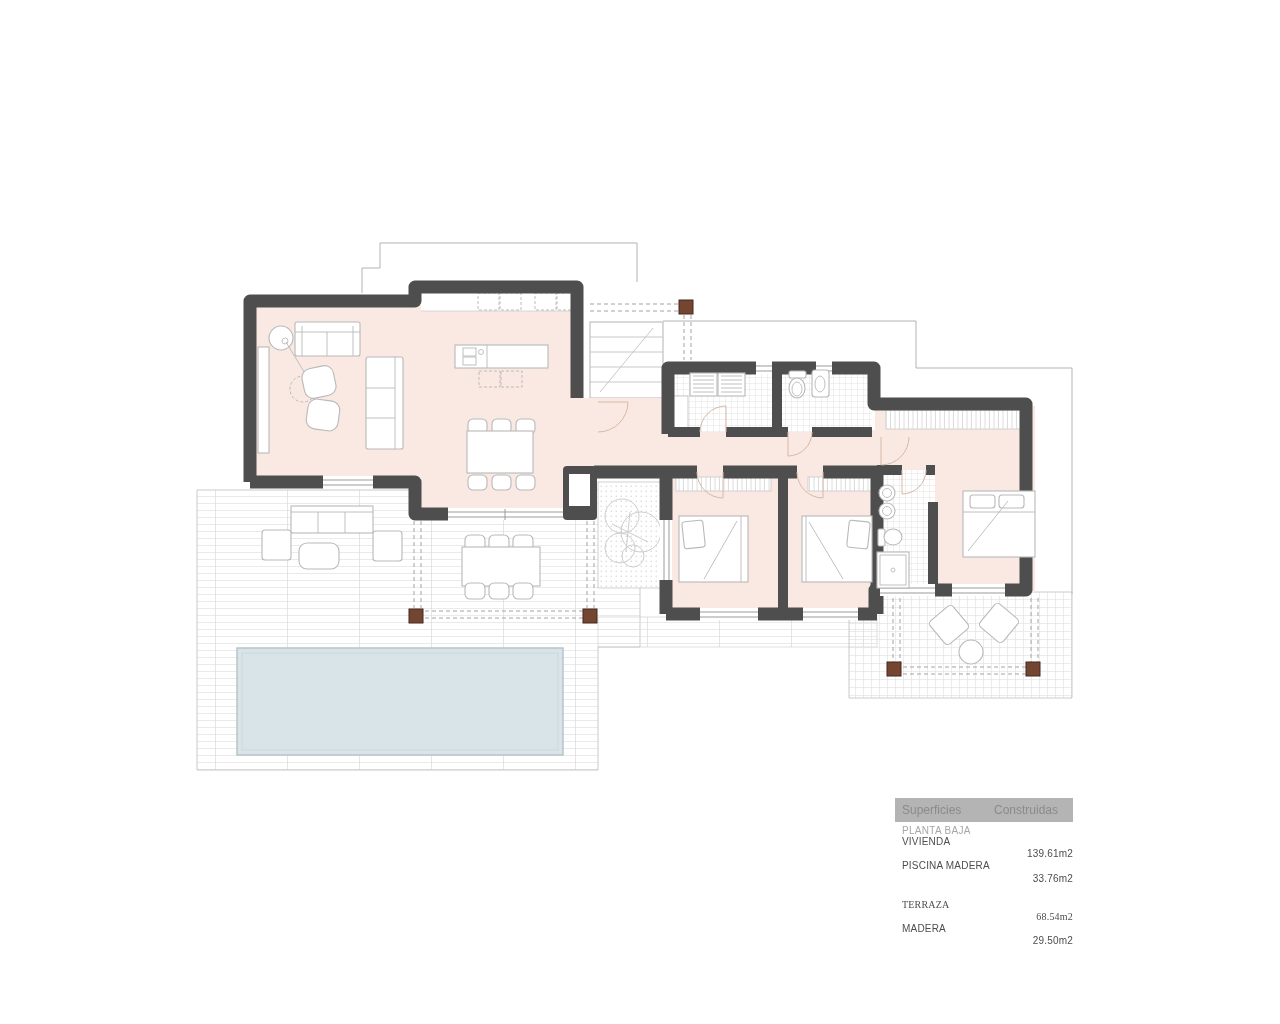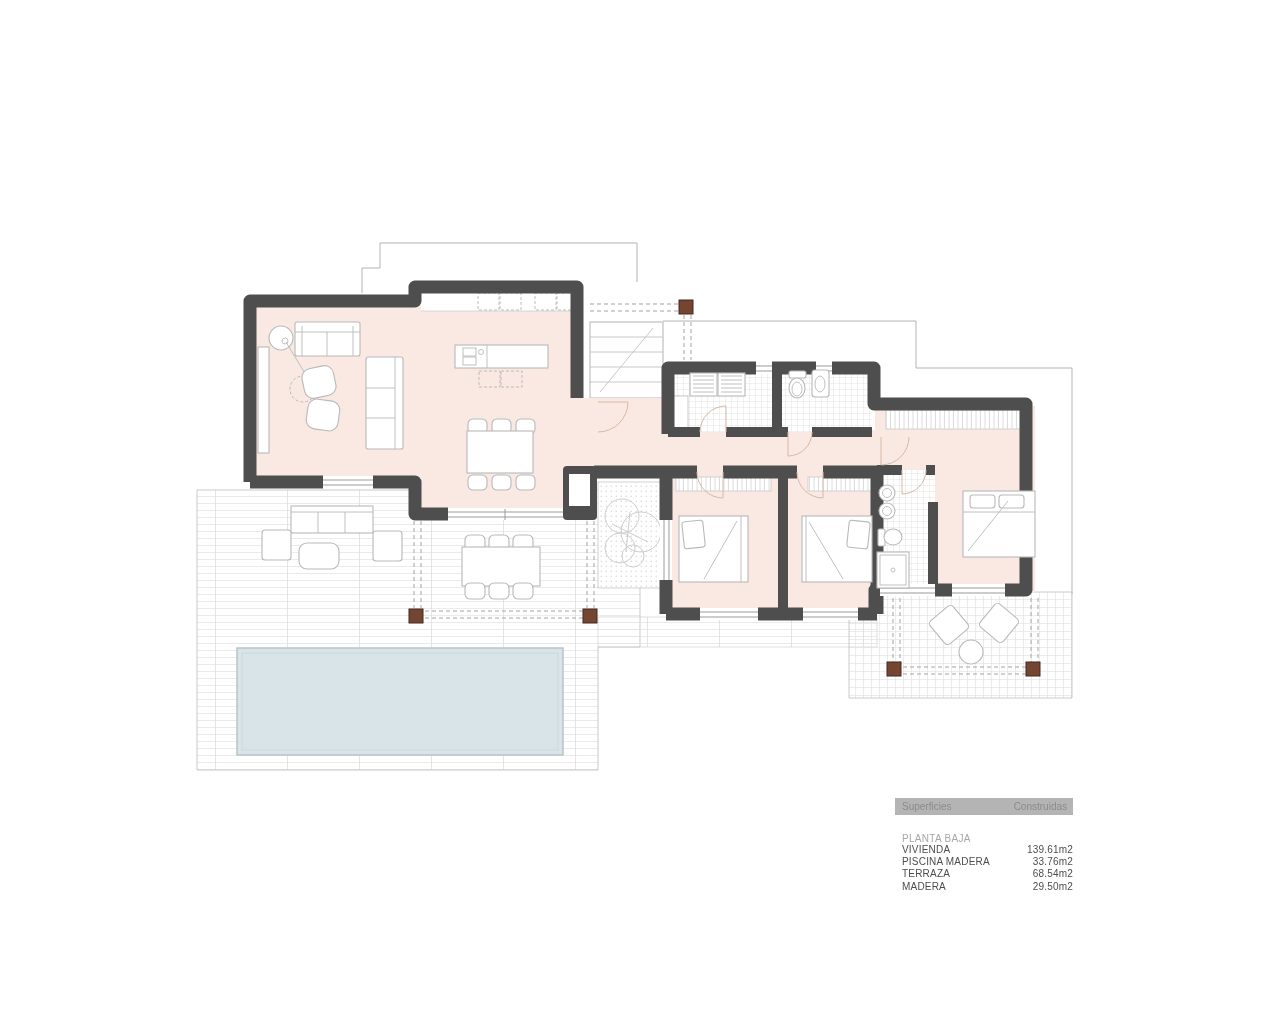--- a/index.html
+++ b/index.html
@@ -22,27 +22,27 @@
   .dash{fill:none;stroke:#a3a3a3;stroke-width:1;stroke-dasharray:4 3;}
   .post{fill:var(--post_brown,#744531);stroke:#45291c;stroke-width:1;}
   .pool{fill:var(--pool_fill,#d9e4e8);stroke:var(--pool_edge,#b6c4ca);stroke-width:1.5;}
   .pool-in{fill:none;stroke:#c6d4d9;stroke-width:0.8;}
   .step{stroke:#c2c2c2;stroke-width:0.9;fill:none;}
   .tree{fill:none;stroke:#cdcdcd;stroke-width:1;}
   .hatchbox{stroke:#c2c2c2;stroke-width:0.7;}
 
   
   .legend{position:absolute;left:895px;top:798px;width:178px;font-size:10px;color:var(--legend_text,#4d4d4d);}
-  .legend-header{display:flex;justify-content:space-between;align-items:center;height:17px;
+  .legend-header{display:flex;justify-content:space-between;align-items:center;height:24px;
                  background:var(--legend_header_bg,#b4b4b4);color:var(--legend_header_text,#8b8b8b);
-                 padding:0 6px 0 7px;font-size:10px;}
-  .legend-section{margin-top:18px;padding-left:7px;color:var(--legend_muted_text,#a6a6a6);letter-spacing:0.3px;}
-  .legend-row{display:flex;justify-content:space-between;padding-left:7px;line-height:12.2px;letter-spacing:0.2px;}
-  .legend-row.gap{}
-  .legend-row .val{text-align:left;}
+                 padding:0 15px 0 7px;font-size:12px;}
+  .legend-section{margin-top:3px;padding-left:7px;color:var(--legend_muted_text,#a6a6a6);letter-spacing:0.3px;}
+  .legend-row{display:flex;justify-content:space-between;padding-left:7px;line-height:12.2px;letter-spacing:0.2px;flex-direction:column;}
+  .legend-row.gap{margin-top:14px;font-family:Liberation Serif, serif;}
+  .legend-row .val{text-align:right;}
 </style>
 </head>
 <body>
 
 <div class="page">
 
 <svg width="1280" height="1024" viewBox="0 0 1280 1024">
   <defs>
     <pattern id="pavH" width="72" height="7" patternUnits="userSpaceOnUse">
       <path d="M0 6.5 H72" stroke="#e4e4e4" stroke-width="0.8"></path>

